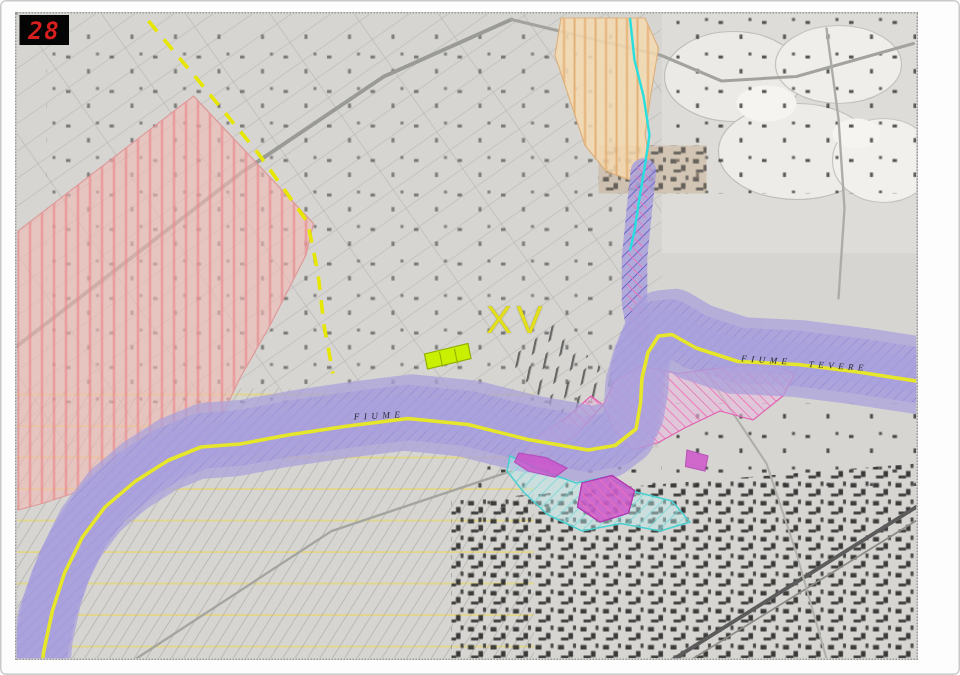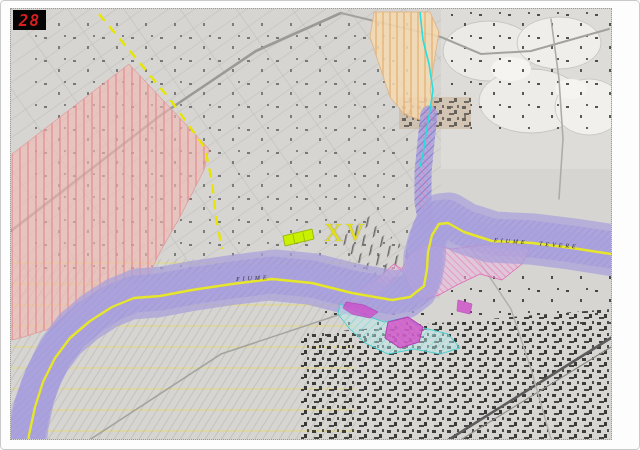--- a/index.html
+++ b/index.html
@@ -2,22 +2,22 @@
 <html><head>
 <meta charset="utf-8">
 <style>
   html,body{margin:0;padding:0;background:#fff;}
   .frame{position:relative;width:640px;height:450px;background:#fdfdfd;border:1px solid #c9c9c9;border-radius:4px;box-sizing:border-box;overflow:hidden;font-family:"Liberation Sans",sans-serif;}
   .map{position:absolute;left:9px;top:7px;width:600px;height:430px;border:1px dotted #9a9a9a;box-sizing:content-box;background:#d6d5d2;overflow:hidden;}
   .map svg{position:absolute;left:0;top:0;}
   .sheet-badge{position:absolute;left:2px;top:1px;width:33px;height:20px;background:#050505;color:#d81f1f;
     font-family:"DejaVu Sans Mono",monospace;font-size:16px;font-weight:bold;font-style:italic;
     display:flex;align-items:center;justify-content:center;letter-spacing:1px;z-index:30;text-align:center;}
-  .district{position:absolute;color:#e3df1b;font-family:Liberation Serif, serif;z-index:25;
-    text-shadow:0 0 1px rgba(90,90,40,.6);letter-spacing:3px;line-height:1;margin-top:20px;}
+  .district{position:absolute;color:#e3df1b;font-family:Liberation Sans, sans-serif;z-index:25;
+    text-shadow:0 0 1px rgba(90,90,40,.6);letter-spacing:3px;line-height:1;}
   .d-xv{left:313px;top:191px;font-size:26px;}
   .d-xiii{left:303px;top:345px;font-size:27px;}
   .river-label{position:absolute;color:#2a2a3a;font-family:"Liberation Serif",serif;font-style:italic;
     font-size:6px;letter-spacing:3px;z-index:24;white-space:nowrap;}
   .rl-w{left:225px;top:266px;transform:rotate(-3deg);}
   .rl-e1{left:483px;top:229px;transform:rotate(4deg);}
   .rl-e2{left:528px;top:233px;transform:rotate(4deg);}
 </style>
 </head>
 <body>

